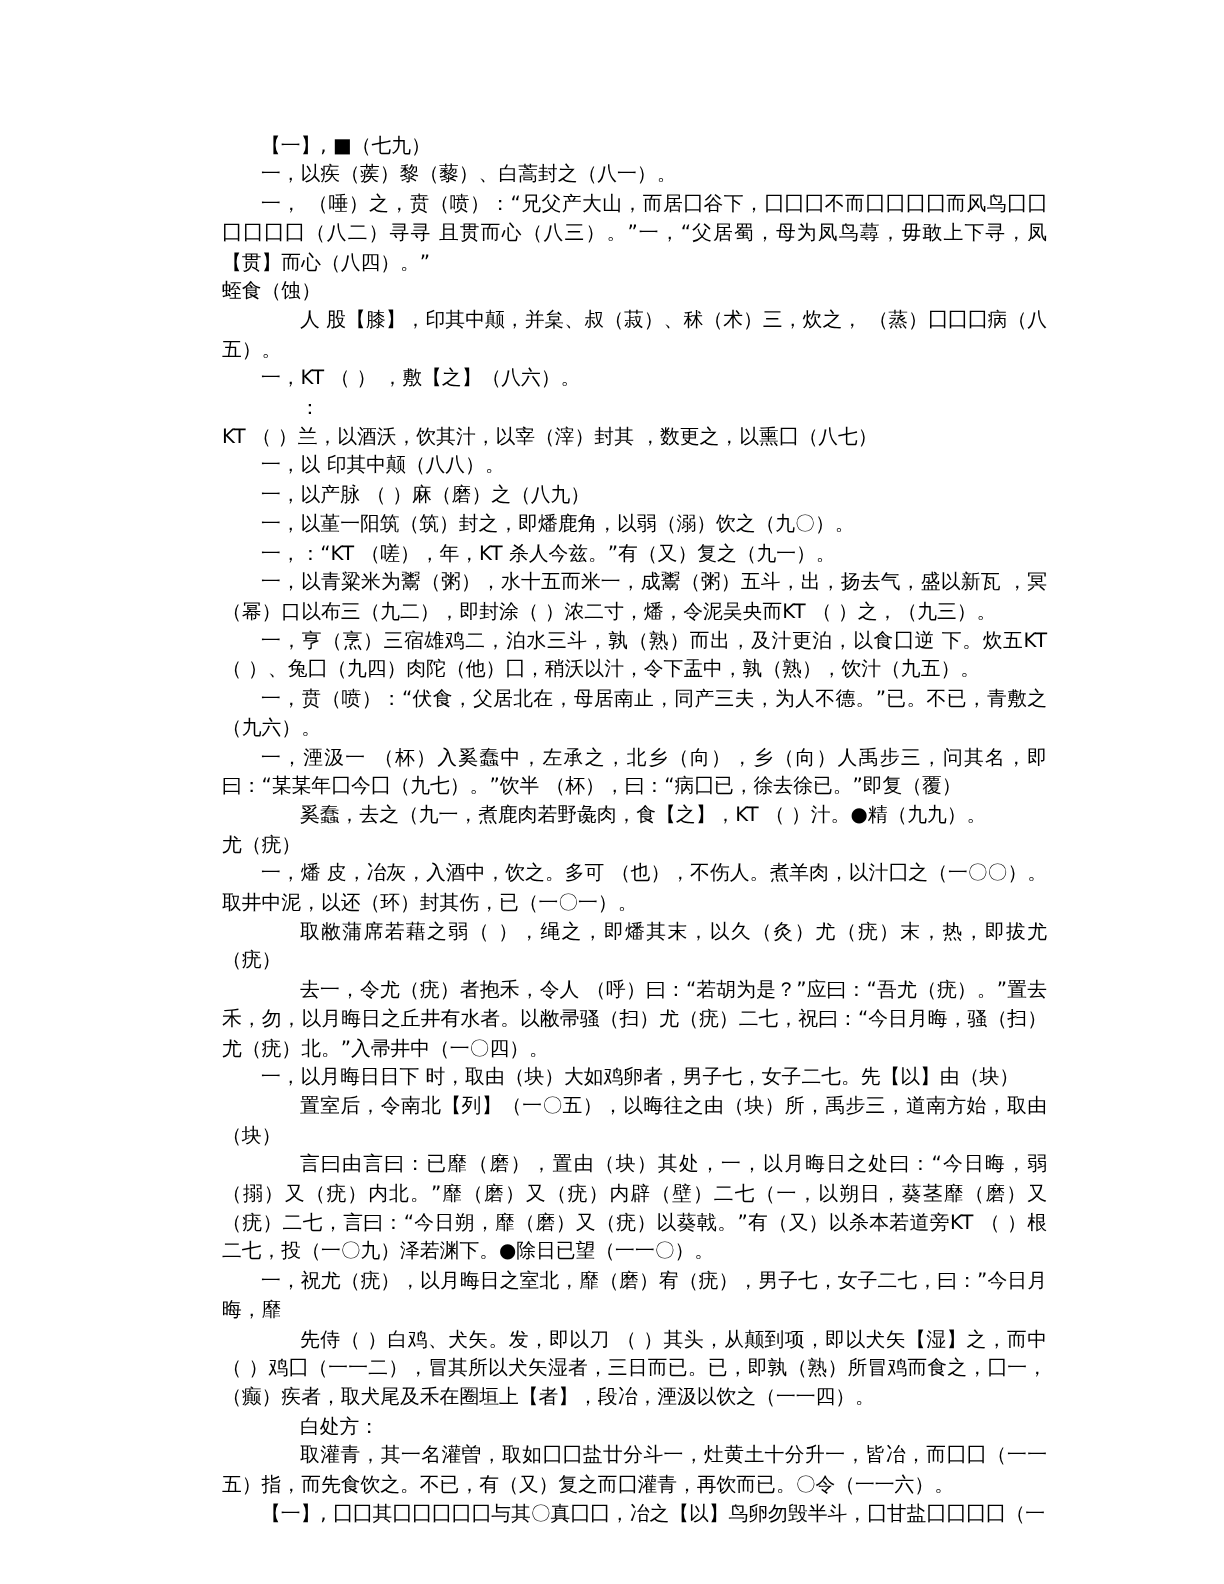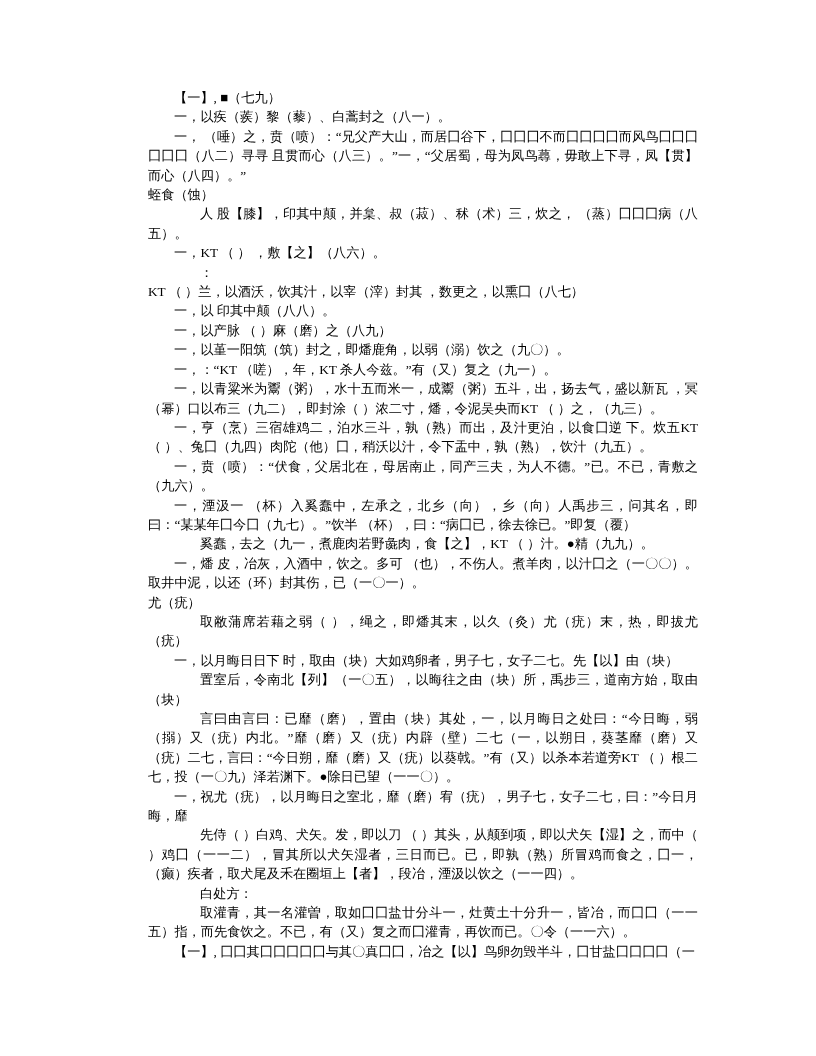--- a/index.html
+++ b/index.html
@@ -23,21 +23,20 @@
   .doc {
     font-size: 13.2px;
     line-height: 1.47;
     text-align: justify;
     text-justify: inter-ideograph;
   }
   .p {
     margin: 0;
     padding: 0;
     text-indent: 0;
-    font-family: Liberation Serif, serif;
   }
   .indent1 {
     text-indent: 26px;
   }
   .indent2 {
     text-indent: 52px;
   }
   .flush {
     text-indent: 0;
   }
@@ -60,23 +59,24 @@
     <p class="p flush">KT （ ）兰，以酒沃，饮其汁，以宰（滓）封其 ，数更之，以熏囗（八七）</p>
     <p class="p indent1">一，以 印其中颠（八八）。</p>
     <p class="p indent1">一，以产脉 （ ）麻（磨）之（八九）</p>
     <p class="p indent1">一，以堇一阳筑（筑）封之，即燔鹿角，以弱（溺）饮之（九〇）。</p>
     <p class="p indent1">一，：“KT （嗟），年，KT 杀人今兹。”有（又）复之（九一）。</p>
     <p class="p indent1">一，以青粱米为鬻（粥），水十五而米一，成鬻（粥）五斗，出，扬去气，盛以新瓦 ，冥（幂）口以布三（九二），即封涂（ ）浓二寸，燔，令泥吴央而KT （ ）之，（九三）。</p>
     <p class="p indent1">一，亨（烹）三宿雄鸡二，泊水三斗，孰（熟）而出，及汁更泊，以食囗逆 下。炊五KT （ ）、兔囗（九四）肉陀（他）囗，稍沃以汁，令下盂中，孰（熟），饮汁（九五）。</p>
     <p class="p indent1">一，贲（喷）：“伏食，父居北在，母居南止，同产三夫，为人不德。”已。不已，青敷之（九六）。</p>
     <p class="p indent1">一，湮汲一 （杯）入奚蠢中，左承之，北乡（向），乡（向）人禹步三，问其名，即曰：“某某年囗今囗（九七）。”饮半 （杯），曰：“病囗已，徐去徐已。”即复（覆）</p>
     <p class="p indent2">奚蠢，去之（九一，煮鹿肉若野彘肉，食【之】，KT （ ）汁。●精（九九）。</p>
+    <p class="p flush">尤（疣）</p>
     <p class="p indent1">一，燔 皮，冶灰，入酒中，饮之。多可 （也），不伤人。煮羊肉，以汁囗之（一〇〇）。取井中泥，以还（环）封其伤，已（一〇一）。</p>
-    <p class="p flush">尤（疣）</p>
     <p class="p indent2">取敝蒲席若藉之弱（ ），绳之，即燔其末，以久（灸）尤（疣）末，热，即拔尤（疣）</p>
+    <p class="p indent2">去一，令尤（疣）者抱禾，令人 （呼）曰：“若胡为是？”应曰：“吾尤（疣）。”置去禾，勿，以月晦日之丘井有水者。以敝帚骚（扫）尤（疣）二七，祝曰：“今日月晦，骚（扫）尤（疣）北。”入帚井中（一〇四）。</p>
     <p class="p indent1">一，以月晦日日下 时，取由（块）大如鸡卵者，男子七，女子二七。先【以】由（块）</p>
     <p class="p indent2">置室后，令南北【列】（一〇五），以晦往之由（块）所，禹步三，道南方始，取由（块）</p>
     <p class="p indent2">言曰由言曰：已靡（磨），置由（块）其处，一，以月晦日之处曰：“今日晦，弱（搦）又（疣）内北。”靡（磨）又（疣）内辟（壁）二七（一，以朔日，葵茎靡（磨）又（疣）二七，言曰：“今日朔，靡（磨）又（疣）以葵戟。”有（又）以杀本若道旁KT （ ）根二七，投（一〇九）泽若渊下。●除日已望（一一〇）。</p>
     <p class="p indent1">一，祝尤（疣），以月晦日之室北，靡（磨）宥（疣），男子七，女子二七，曰：”今日月晦，靡</p>
     <p class="p indent2">先侍（ ）白鸡、犬矢。发，即以刀 （ ）其头，从颠到项，即以犬矢【湿】之，而中（ ）鸡囗（一一二），冒其所以犬矢湿者，三日而已。已，即孰（熟）所冒鸡而食之，囗一， （癫）疾者，取犬尾及禾在圈垣上【者】，段冶，湮汲以饮之（一一四）。</p>
     <p class="p indent2">白处方：</p>
     <p class="p indent2">取灌青，其一名灌曽，取如囗囗盐廿分斗一，灶黄土十分升一，皆冶，而囗囗（一一五）指，而先食饮之。不已，有（又）复之而囗灌青，再饮而已。〇令（一一六）。</p>
     <p class="p indent1">【一】, 囗囗其囗囗囗囗囗与其〇真囗囗，冶之【以】鸟卵勿毁半斗，囗甘盐囗囗囗囗（一</p>
   </div>
 </div>

